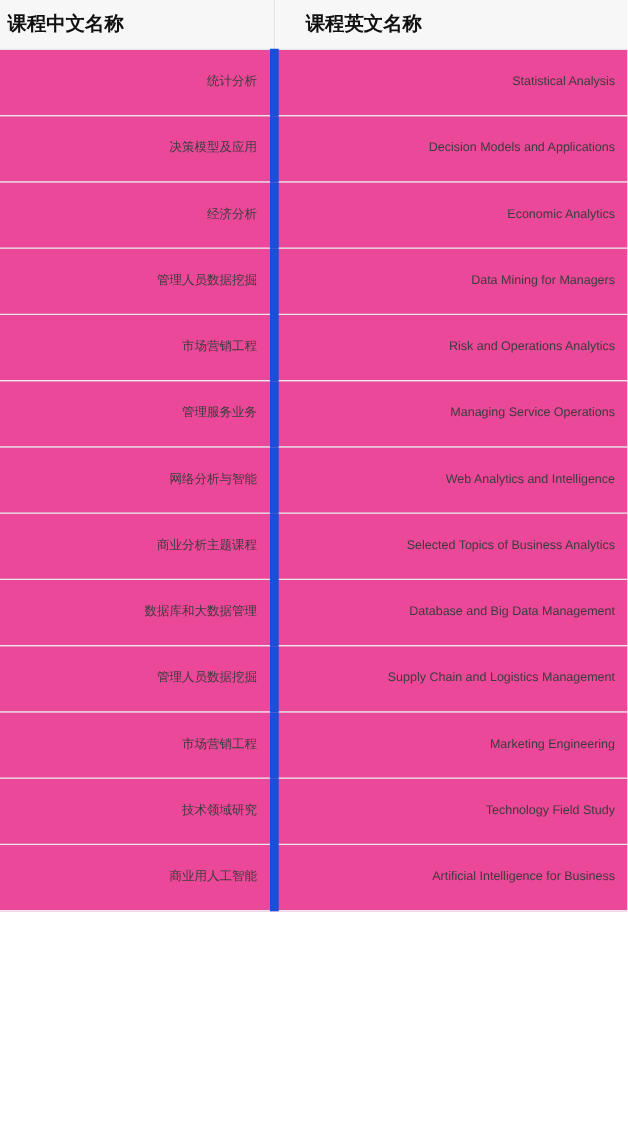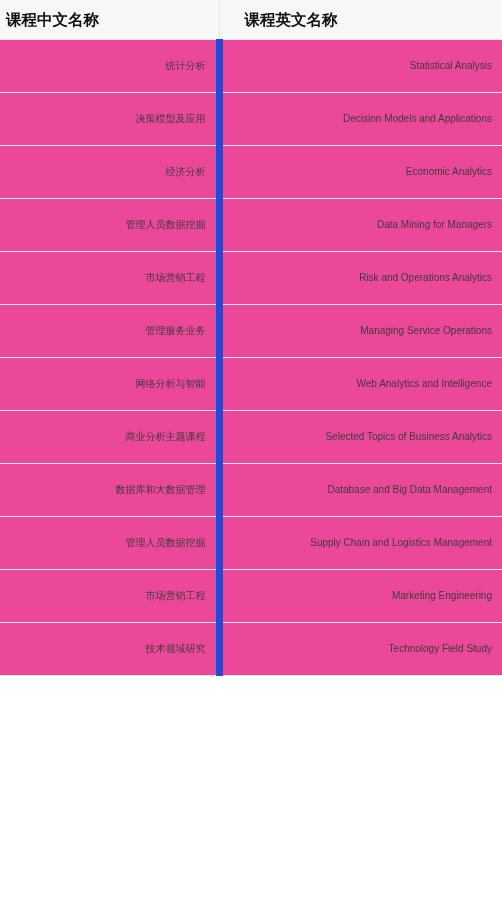--- a/index.html
+++ b/index.html
@@ -124,15 +124,19 @@
           <td class="cell-en">Supply Chain and Logistics Management</td>
         </tr>
         <tr>
           <td class="cell-cn">市场营销工程</td>
           <td class="cell-en">Marketing Engineering</td>
         </tr>
         <tr>
           <td class="cell-cn">技术领域研究</td>
           <td class="cell-en">Technology Field Study</td>
         </tr>
+        <tr>
+          <td class="cell-cn">商业用人工智能</td>
+          <td class="cell-en">Artificial Intelligence for Business</td>
+        </tr>
       </tbody>
   </table>
 </div>
 
 </body></html>

